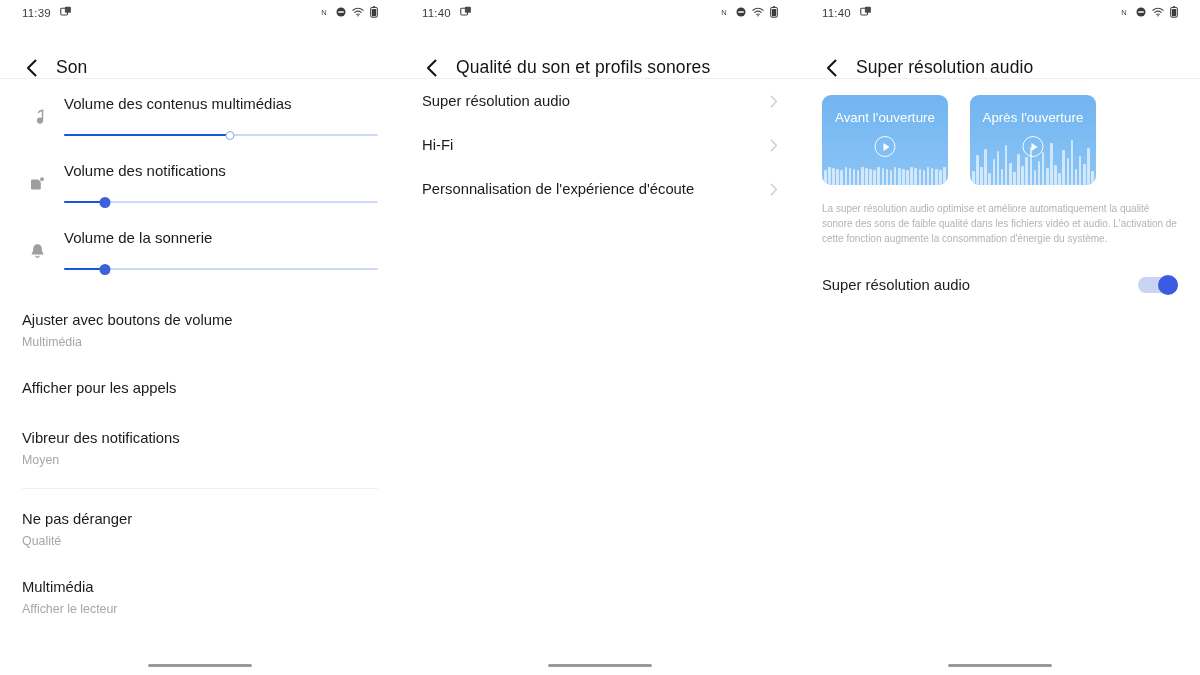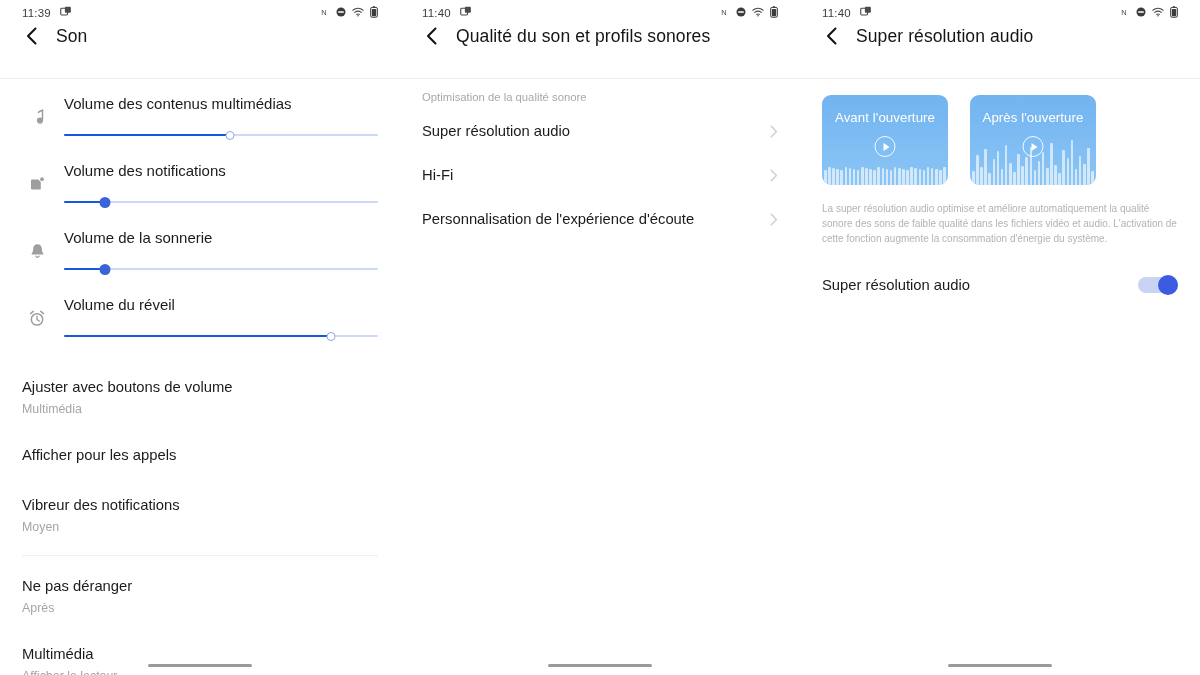--- a/index.html
+++ b/index.html
@@ -34,21 +34,21 @@
   }
   .sb-left { display: flex; align-items: center; gap: 9px; }
   .sb-right { display: flex; align-items: center; gap: 6px; }
   .sb-time { font-size: 11.5px; color: #3c3c3c; }
   .icn { display: inline-block; color: #4a4a4a; }
 
   
   .header {
     height: 52px;
     display: flex;
-    align-items: flex-start;
+    align-items: flex-end;
     gap: 14px;
     padding: 0 22px;
   }
   .back-btn {
     width: 20px; height: 20px;
     display: flex; align-items: center; justify-content: center;
     cursor: pointer;
   }
   .page-title {
     font-size: 17.5px;
@@ -354,57 +354,40 @@
         <div class="vol-body">
           <div class="vol-label">Volume de la sonnerie</div>
           <div class="slider">
             <div class="track"></div>
             <div class="fill" style="width:13%"></div>
             <div class="thumb-solid" style="left:13%"></div>
           </div>
         </div>
       </div>
 
-      <div class="vol-row">
-        <div class="vol-icon">
-          <svg width="16" height="17" viewBox="0 0 16 17">
-              <circle cx="8" cy="9.4" r="5.7" fill="none" stroke="#9e9e9e" stroke-width="1.5"></circle>
-              <path d="M8 6.2v3.4l2.3 1.4" fill="none" stroke="#9e9e9e" stroke-width="1.4" stroke-linecap="round"></path>
-              <path d="M1.6 3.6 4.2 1.4M14.4 3.6 11.8 1.4" stroke="#9e9e9e" stroke-width="1.5" stroke-linecap="round" fill="none"></path>
-            </svg>
-        </div>
-        <div class="vol-body">
-          <div class="vol-label">Volume du réveil</div>
-          <div class="slider">
-            <div class="track"></div>
-            <div class="fill" style="width:85%"></div>
-            <div class="thumb-hollow" style="left:85%"></div>
-          </div>
-        </div>
-      </div>
 
       <div style="height:16px"></div>
 
       <div class="list-row">
         <div class="lr-title">Ajuster avec boutons de volume</div>
         <div class="lr-sub">Multimédia</div>
       </div>
       <div class="list-row">
         <div class="lr-title">Afficher pour les appels</div>
       </div>
       <div class="list-row">
         <div class="lr-title">Vibreur des notifications</div>
         <div class="lr-sub">Moyen</div>
       </div>
 
       <div class="section-divider"></div>
 
       <div class="list-row">
         <div class="lr-title">Ne pas déranger</div>
-        <div class="lr-sub">Après</div>
+        <div class="lr-sub">Qualité</div>
       </div>
       <div class="list-row">
         <div class="lr-title">Multimédia</div>
         <div class="lr-sub">Afficher le lecteur</div>
       </div>
     </div>
 
     <div class="home-ind"></div>
   </div>
 
@@ -453,21 +436,20 @@
       <span class="back-btn">
         <svg width="14" height="18" viewBox="0 0 14 18">
             <path d="M10.5 1.5L3 9l7.5 7.5" fill="none" stroke="#111" stroke-width="2" stroke-linecap="round" stroke-linejoin="round"></path>
           </svg>
       </span>
       <span class="page-title">Qualité du son et profils sonores</span>
     </div>
     <div class="hdr-divider"></div>
 
     <div class="content">
-      <div class="section-caption">Optimisation de la qualité sonore</div>
 
       <div class="nav-row">
         <span class="nav-label">Super résolution audio</span>
         <span class="chev">
           <svg width="8" height="13" viewBox="0 0 8 13">
               <path d="M1.3 1.3 6.4 6.5l-5.1 5.2" fill="none" stroke="#cfcfcf" stroke-width="1.5" stroke-linecap="round" stroke-linejoin="round"></path>
             </svg>
         </span>
       </div>
       <div class="nav-row">

